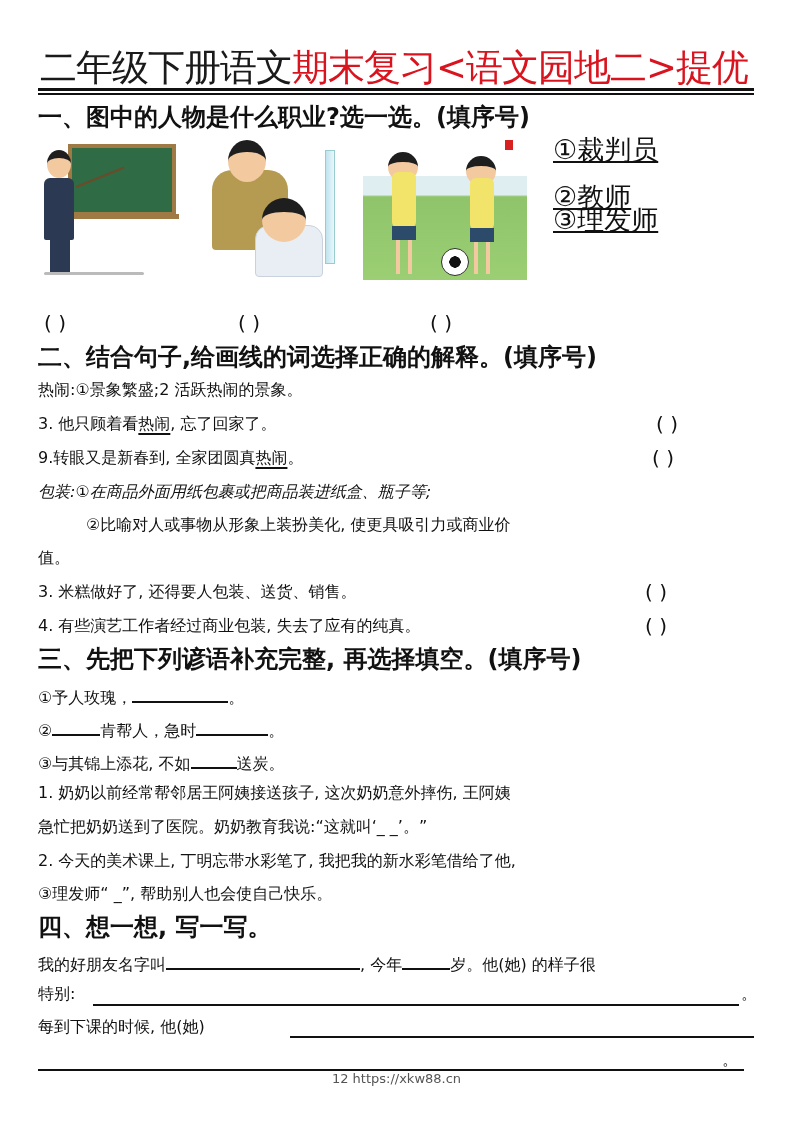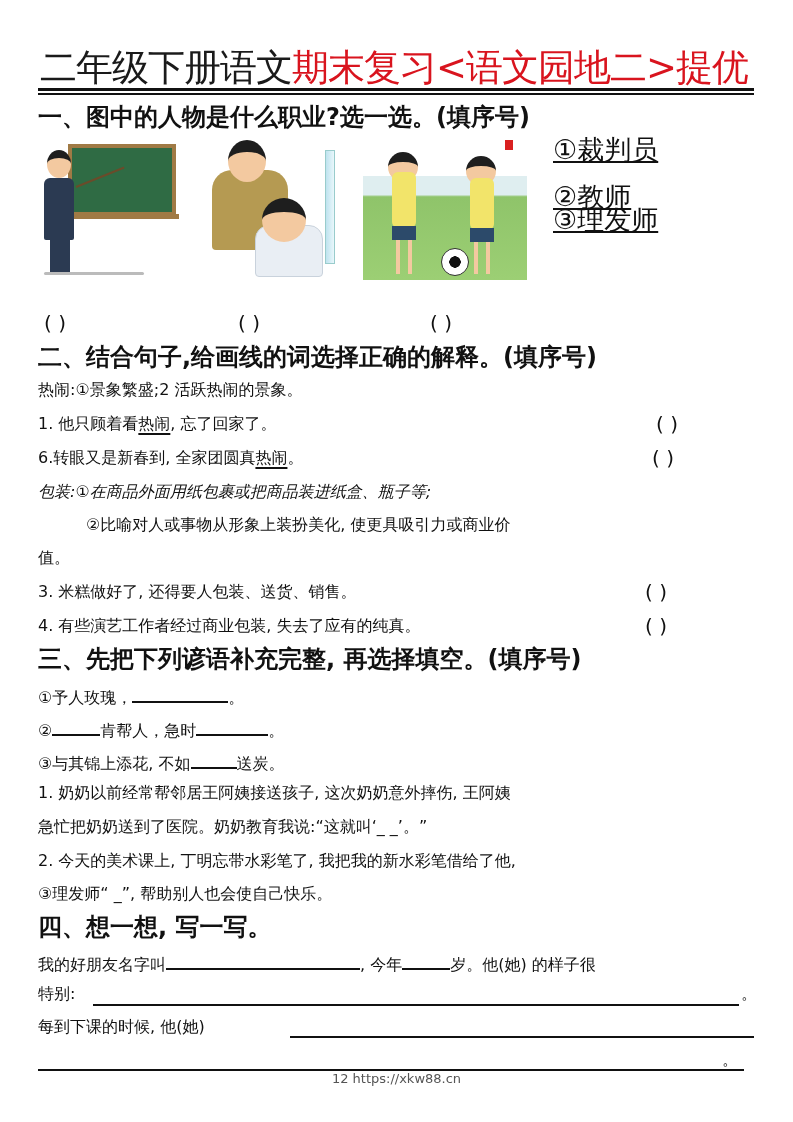--- a/index.html
+++ b/index.html
@@ -92,26 +92,26 @@
 <div class="abs opt" style="top:203px;">③理发师</div>
 
 <div class="abs paren" style="left:44px; top:309px;">(        )</div>
 <div class="abs paren" style="left:238px; top:309px;">(        )</div>
 <div class="abs paren" style="left:430px; top:309px;">(        )</div>
 
 <div class="abs h" style="top:343px;">二、结合句子,给画线的词选择正确的解释。(填序号)</div>
 <div class="abs t" style="top:376px;">热闹:①景象繁盛;2 活跃热闹的景象。</div>
 
 <div class="abs t" style="top:410px;">
-  <span>1. 他只顾着看</span><span class="u">热闹</span><span>, 忘了回家了。</span>
+  <span>3. 他只顾着看</span><span class="u">热闹</span><span>, 忘了回家了。</span>
 </div>
 <div class="abs paren" style="left:656px; top:410px;">(      )</div>
 
 <div class="abs t" style="top:444px;">
-  <span>6.转眼又是新春到, 全家团圆真</span><span class="u">热闹</span><span>。</span>
+  <span>9.转眼又是新春到, 全家团圆真</span><span class="u">热闹</span><span>。</span>
 </div>
 <div class="abs paren" style="left:652px; top:444px;">(      )</div>
 
 <div class="abs t" style="top:478px;font-style:italic;">包装:①在商品外面用纸包裹或把商品装进纸盒、瓶子等;</div>
 <div class="abs t" style="top:511px; left:86px;">②比喻对人或事物从形象上装扮美化, 使更具吸引力或商业价</div>
 <div class="abs t" style="top:544px;">值。</div>
 
 <div class="abs t" style="top:578px;">3. 米糕做好了, 还得要人包装、送货、销售。</div>
 <div class="abs paren" style="left:645px; top:578px;">(      )</div>
 

